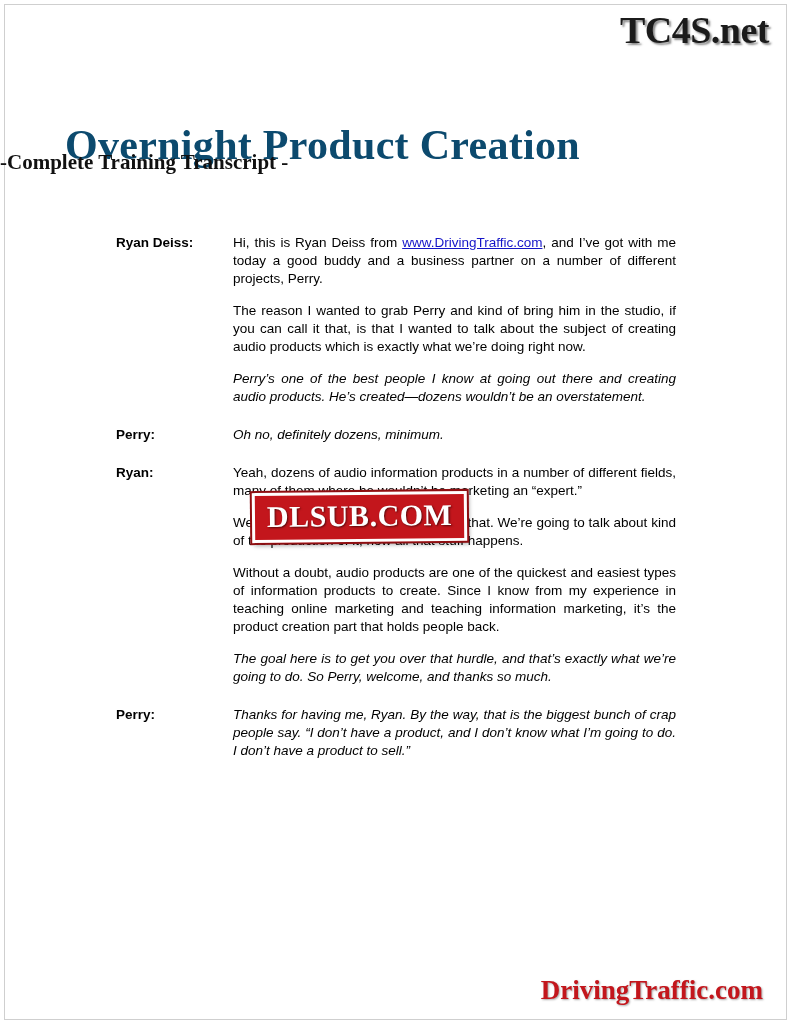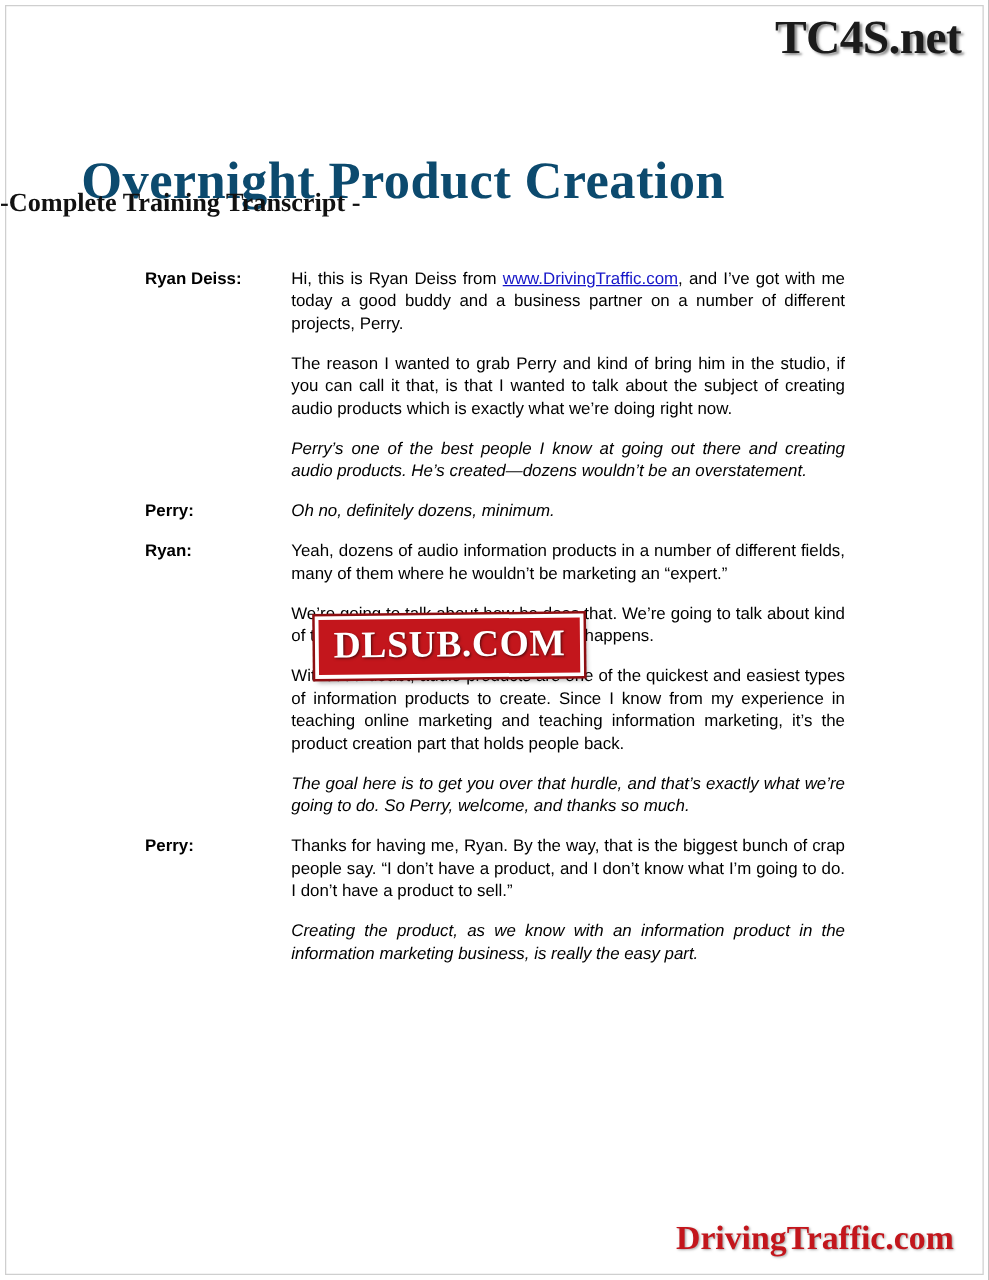--- a/index.html
+++ b/index.html
@@ -70,20 +70,21 @@
   .transcript {
     position: absolute;
     left: 116px;
     top: 214px;
     width: 560px;
   }
   .entry {
     display: flex;
     align-items: flex-start;
     margin-bottom: 14px;
+    margin-top: 20px;
   }
   .speaker {
     width: 117px;
     flex: 0 0 117px;
     font-size: 13.5px;
     font-weight: bold;
     color: #000;
     line-height: 18px;
     padding-top: 0px;
   }
@@ -171,21 +172,20 @@
         <p class="para">We’re going to talk about how he does that. We’re going to talk about kind of the production of it, how all that stuff happens.</p>
         <p class="para">Without a doubt, audio products are one of the quickest and easiest types of information products to create. Since I know from my experience in teaching online marketing and teaching information marketing, it’s the product creation part that holds people back.</p>
         <p class="para">The goal here is to get you over that hurdle, and that’s exactly what we’re going to do. So Perry, welcome, and thanks so much.</p>
       </div>
     </div>
 
     <div class="entry">
       <div class="speaker">Perry:</div>
       <div class="paras">
         <p class="para">Thanks for having me, Ryan. By the way, that is the biggest bunch of crap people say. “I don’t have a product, and I don’t know what I’m going to do. I don’t have a product to sell.”</p>
-        <p class="para">Creating the product, as we know with an information product in the information marketing business, is really the easy part.</p>
       </div>
     </div>
 
   </div>
 
   <div class="dlsub">DLSUB.COM</div>
 
   <div class="txtreme">DrivingTraffic.com</div>
 </div>
 

